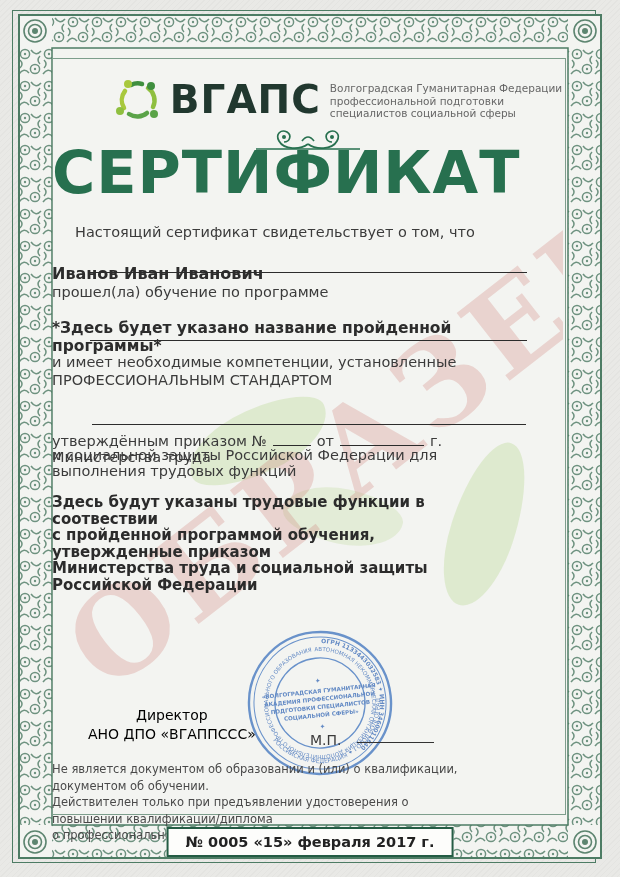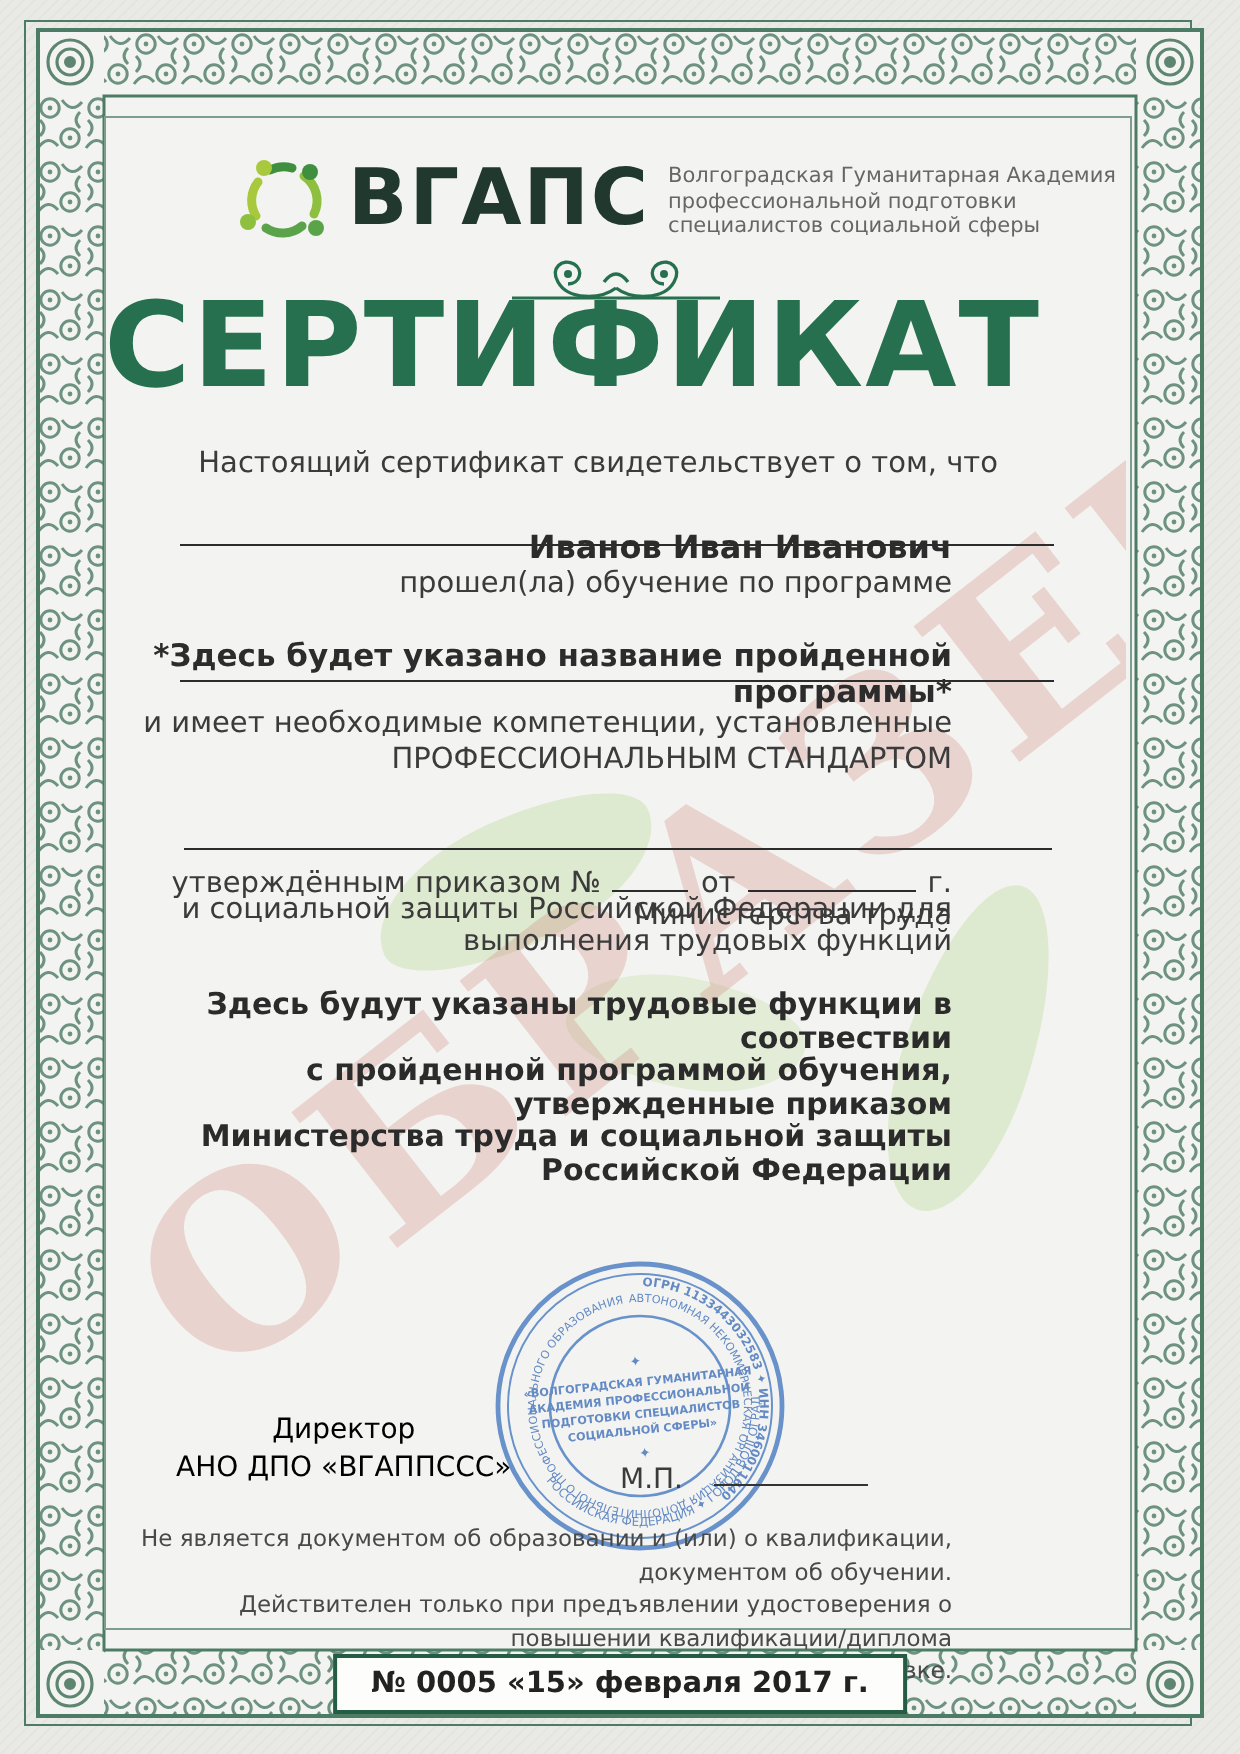--- a/index.html
+++ b/index.html
@@ -25,21 +25,21 @@
   .leaf{position:absolute;background:#c6dda6;opacity:.45;border-radius:50% 50% 50% 50%/60% 40% 60% 40%;}
   .leaf1{left:130px;top:350px;width:150px;height:64px;transform:rotate(-24deg);}
   .leaf2{left:400px;top:380px;width:64px;height:170px;transform:rotate(18deg);border-radius:50%/55% 55% 45% 45%;}
   .leaf3{left:230px;top:430px;width:120px;height:55px;transform:rotate(12deg);opacity:.35;}
   .watermark{position:absolute;left:-40px;top:330px;width:660px;text-align:center;
     font-family:"DejaVu Serif","Liberation Serif",serif;font-weight:bold;
     font-size:118px;letter-spacing:6px;color:#cf7d76;opacity:.27;
     transform:rotate(-38deg);transform-origin:center;white-space:nowrap;}
   
   .content{position:absolute;inset:0;}
-  .cline{position:absolute;left:52px;width:424px;text-align:right;color:#3b3b3b;}
+  .cline{position:absolute;left:52px;width:424px;text-align:left;color:#3b3b3b;}
   .logo-row{position:absolute;left:52px;top:78px;width:573px;display:flex;justify-content:center;align-items:center;gap:9px;}
   .logo-mark{width:46px;height:44px;flex:0 0 auto;}
   .logo-word{font-size:39px;font-weight:bold;color:#21382f;letter-spacing:1px;line-height:40px;}
   .org-lines{font-size:10.5px;line-height:12.5px;color:#666;text-align:left;padding-top:2px;}
   .flourish{position:absolute;left:52px;top:128px;width:512px;display:flex;justify-content:center;}
   .title{top:142px;font-size:59px;font-weight:bold;color:#27704f;letter-spacing:1px;line-height:62px;}
   .intro{top:224px;font-size:14.5px;padding-left:23px;}
   .name{top:264px;font-size:16px;font-weight:bold;color:#2c2c2c;}
   .rule{position:absolute;height:0;border-top:1.5px solid #2c2c2c;}
   .rule1{left:90px;top:272px;width:437px;}
@@ -144,21 +144,21 @@
           <path d="M38,29 A15 15 0 0 0 33,10" stroke="#8fbf3f" stroke-width="4.5"></path>
           <path d="M27,6 A15 15 0 0 0 16,7" stroke="#3f8f3f" stroke-width="4.5"></path>
         </g>
         <circle cx="13" cy="6" r="4" fill="#a8c83d"></circle>
         <circle cx="36" cy="8" r="4" fill="#3f8f3f"></circle>
         <circle cx="5" cy="33" r="4" fill="#8fbf3f"></circle>
         <circle cx="39" cy="36" r="4" fill="#5aa348"></circle>
       </svg>
       <div class="logo-word">ВГАПС</div>
       <div class="org-lines">
-        <div>Волгоградская Гуманитарная Академия</div>
+        <div>Волгоградская Гуманитарная Федерации</div>
         <div>профессиональной подготовки</div>
         <div>специалистов социальной сферы</div>
       </div>
     </div>
 
     <div class="flourish">
       <svg width="120" height="24" viewBox="0 0 120 24">
         <g fill="none" stroke="#27704f" stroke-width="1.7">
           <path d="M60,16 C52,22 36,22 31,13 C27,6 33,1 39,4 C44,7 42,14 36,14"></path>
           <path d="M60,16 C68,22 84,22 89,13 C93,6 87,1 81,4 C76,7 78,14 84,14"></path>

